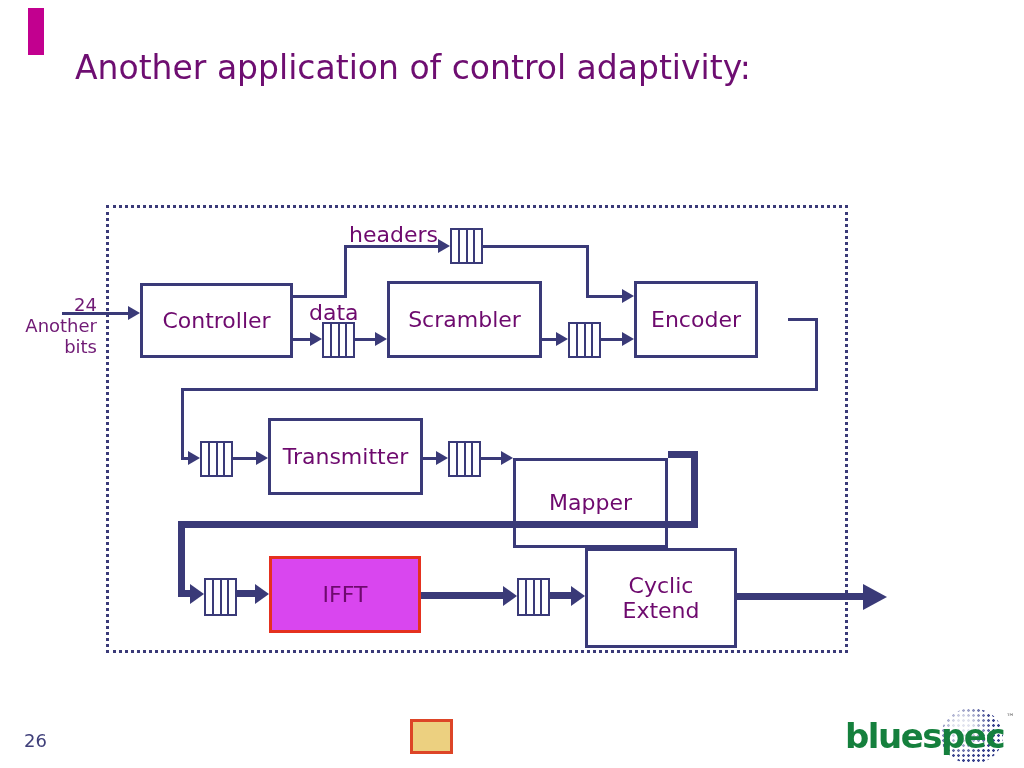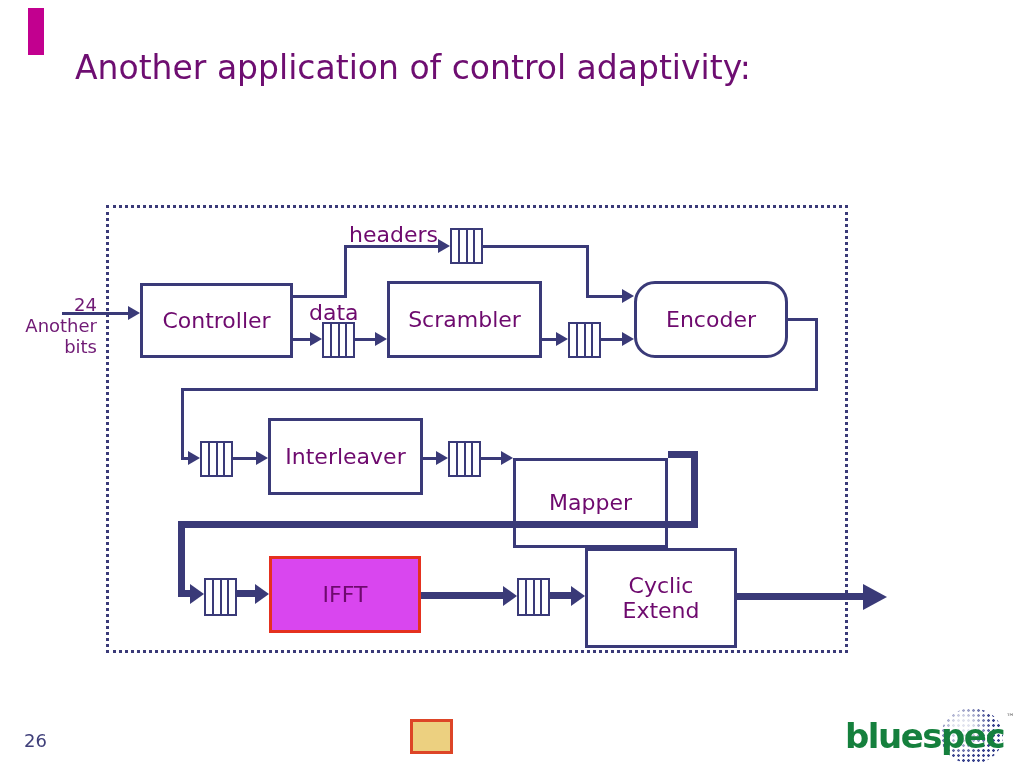--- a/index.html
+++ b/index.html
@@ -78,21 +78,21 @@
   </div>
   <div class="wire thin-h" style="left:62px;top:312px;width:66px;"></div>
   <div class="ah thin" style="left:128px;top:306px;"></div>
 
   <div class="block" style="left:140px;top:283px;width:153px;height:75px;">
     <span>Controller</span>
   </div>
   <div class="block" style="left:387px;top:281px;width:155px;height:77px;">
     <span>Scrambler</span>
   </div>
-  <div class="block" style="left:634px;top:281px;width:154px;height:77px;border-radius:21px;">
+  <div class="block" style="left:634px;top:281px;width:124px;height:77px;">
     <span>Encoder</span>
   </div>
 
   <div class="diag-label" style="left:349px;top:222px;">headers</div>
   <div class="wire thin-h" style="left:293px;top:295px;width:54px;"></div>
   <div class="wire thin-v" style="left:344px;top:245px;height:53px;"></div>
   <div class="wire thin-h" style="left:344px;top:245px;width:94px;"></div>
   <div class="ah thin" style="left:438px;top:239px;"></div>
   <div class="fifo" style="left:450px;top:228px;">
       <i></i>
@@ -133,21 +133,21 @@
   <div class="ah thin" style="left:188px;top:451px;"></div>
 
   <div class="fifo" style="left:200px;top:441px;">
       <i></i>
       <i></i>
       <i></i>
     </div>
   <div class="wire thin-h" style="left:233px;top:457px;width:24px;"></div>
   <div class="ah thin" style="left:256px;top:451px;"></div>
   <div class="block" style="left:268px;top:418px;width:155px;height:77px;">
-    <span>Interleaver</span>
+    <span>Transmitter</span>
   </div>
   <div class="wire thin-h" style="left:423px;top:457px;width:14px;"></div>
   <div class="ah thin" style="left:436px;top:451px;"></div>
   <div class="fifo" style="left:448px;top:441px;">
       <i></i>
       <i></i>
       <i></i>
     </div>
   <div class="wire thin-h" style="left:481px;top:457px;width:21px;"></div>
   <div class="ah thin" style="left:501px;top:451px;"></div>

